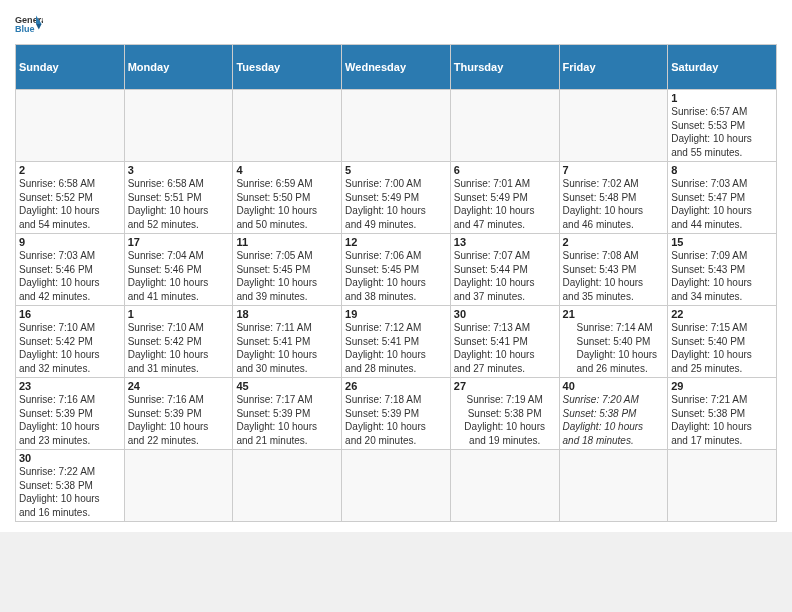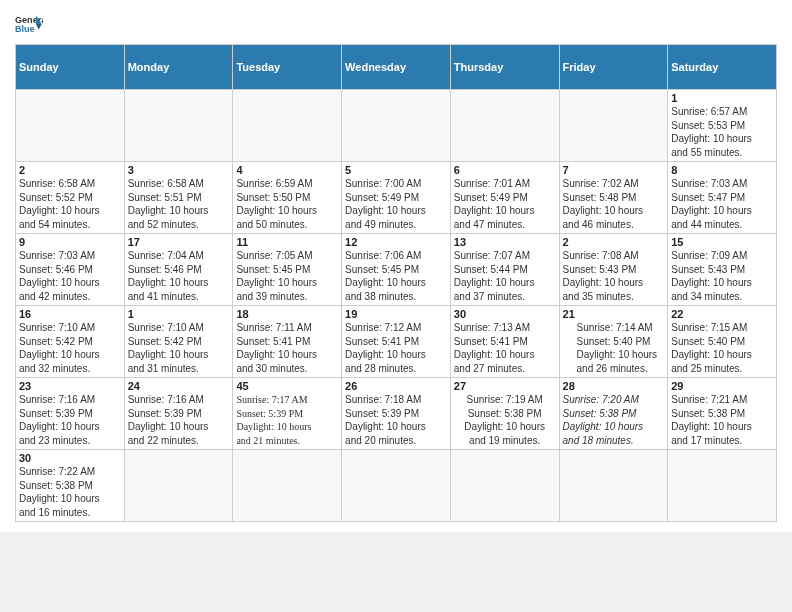--- a/index.html
+++ b/index.html
@@ -296,41 +296,41 @@
           </td>
           <td>
             <span class="day-num">24</span>
             <div class="day-info" style="white-space: pre-line;">Sunrise: 7:16 AM
 Sunset: 5:39 PM
 Daylight: 10 hours
 and 22 minutes.</div>
           </td>
           <td>
             <span class="day-num">45</span>
-            <div class="day-info" style="white-space: pre-line; font-family: Liberation Serif, serif;">Sunrise: 7:17 AM
+            <div class="day-info" style="white-space: pre-line;">Sunrise: 7:17 AM
 Sunset: 5:39 PM
 Daylight: 10 hours
 and 21 minutes.</div>
           </td>
           <td>
             <span class="day-num">26</span>
             <div class="day-info" style="white-space: pre-line;">Sunrise: 7:18 AM
 Sunset: 5:39 PM
 Daylight: 10 hours
 and 20 minutes.</div>
           </td>
           <td>
             <span class="day-num">27</span>
             <div class="day-info" style="white-space: pre-line; text-align: center;">Sunrise: 7:19 AM
 Sunset: 5:38 PM
 Daylight: 10 hours
 and 19 minutes.</div>
           </td>
           <td>
-            <span class="day-num">28</span>
+            <span class="day-num">40</span>
             <div class="day-info" style="white-space: pre-line; font-style: italic;">Sunrise: 7:20 AM
 Sunset: 5:38 PM
 Daylight: 10 hours
 and 18 minutes.</div>
           </td>
           <td>
             <span class="day-num">29</span>
             <div class="day-info" style="white-space: pre-line;">Sunrise: 7:21 AM
 Sunset: 5:38 PM
 Daylight: 10 hours

